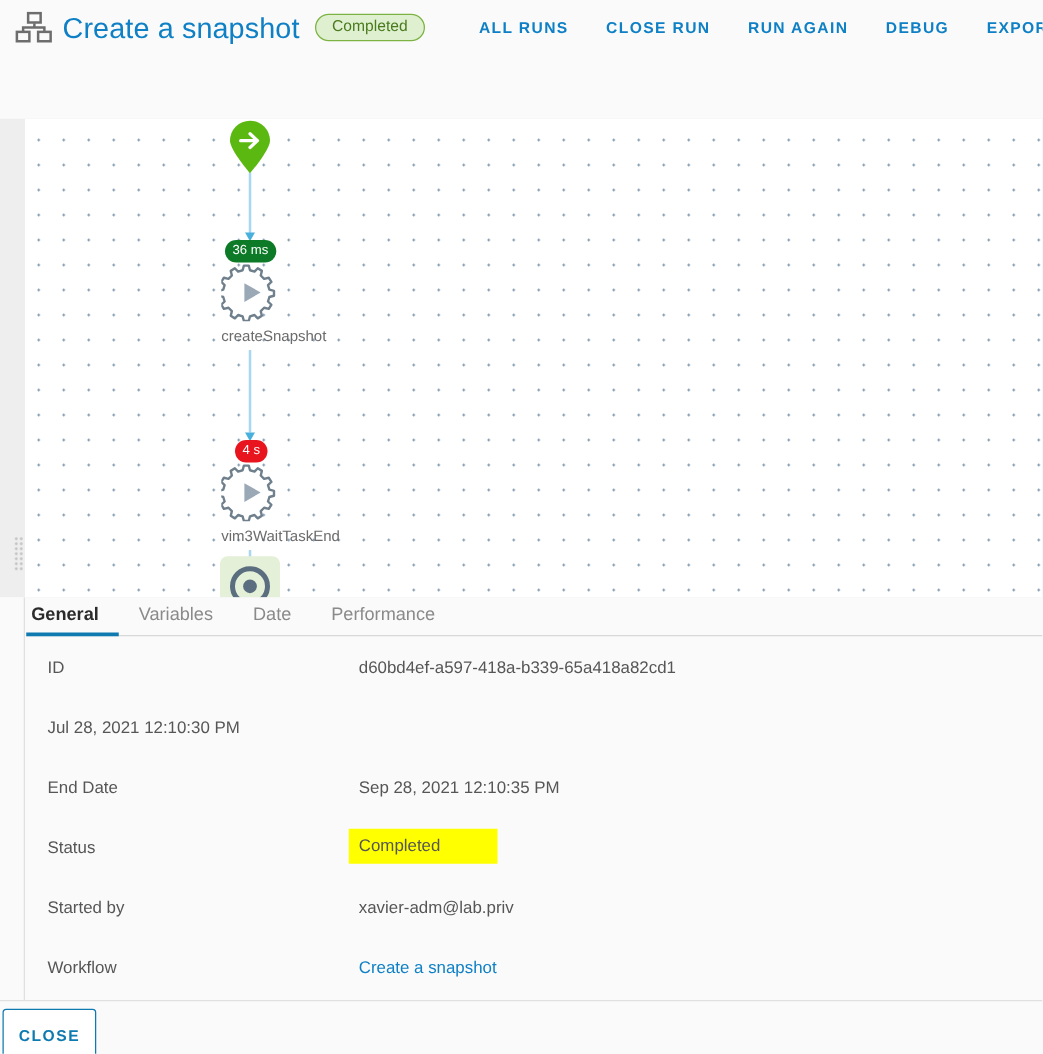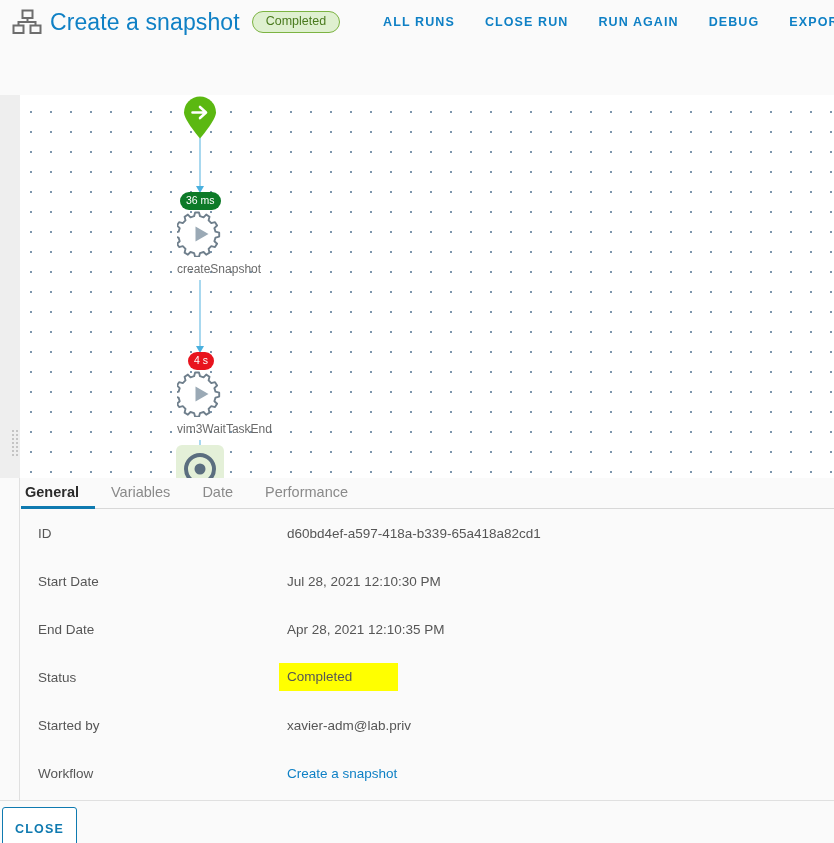--- a/index.html
+++ b/index.html
@@ -394,27 +394,26 @@
     </div>
 
     <div class="detail-rows">
 
       <div class="detail-row">
         <span class="detail-key">ID</span>
         <span class="detail-val">d60bd4ef-a597-418a-b339-65a418a82cd1</span>
       </div>
 
       <div class="detail-row">
-        <span class="detail-key">Start Date</span>
         <span class="detail-val">Jul 28, 2021 12:10:30 PM</span>
       </div>
 
       <div class="detail-row">
         <span class="detail-key">End Date</span>
-        <span class="detail-val">Apr 28, 2021 12:10:35 PM</span>
+        <span class="detail-val">Sep 28, 2021 12:10:35 PM</span>
       </div>
 
       <div class="detail-row">
         <span class="detail-key">Status</span>
         <span class="detail-val highlight">Completed</span>
       </div>
 
       <div class="detail-row">
         <span class="detail-key">Started by</span>
         <span class="detail-val">xavier-adm@lab.priv</span>

